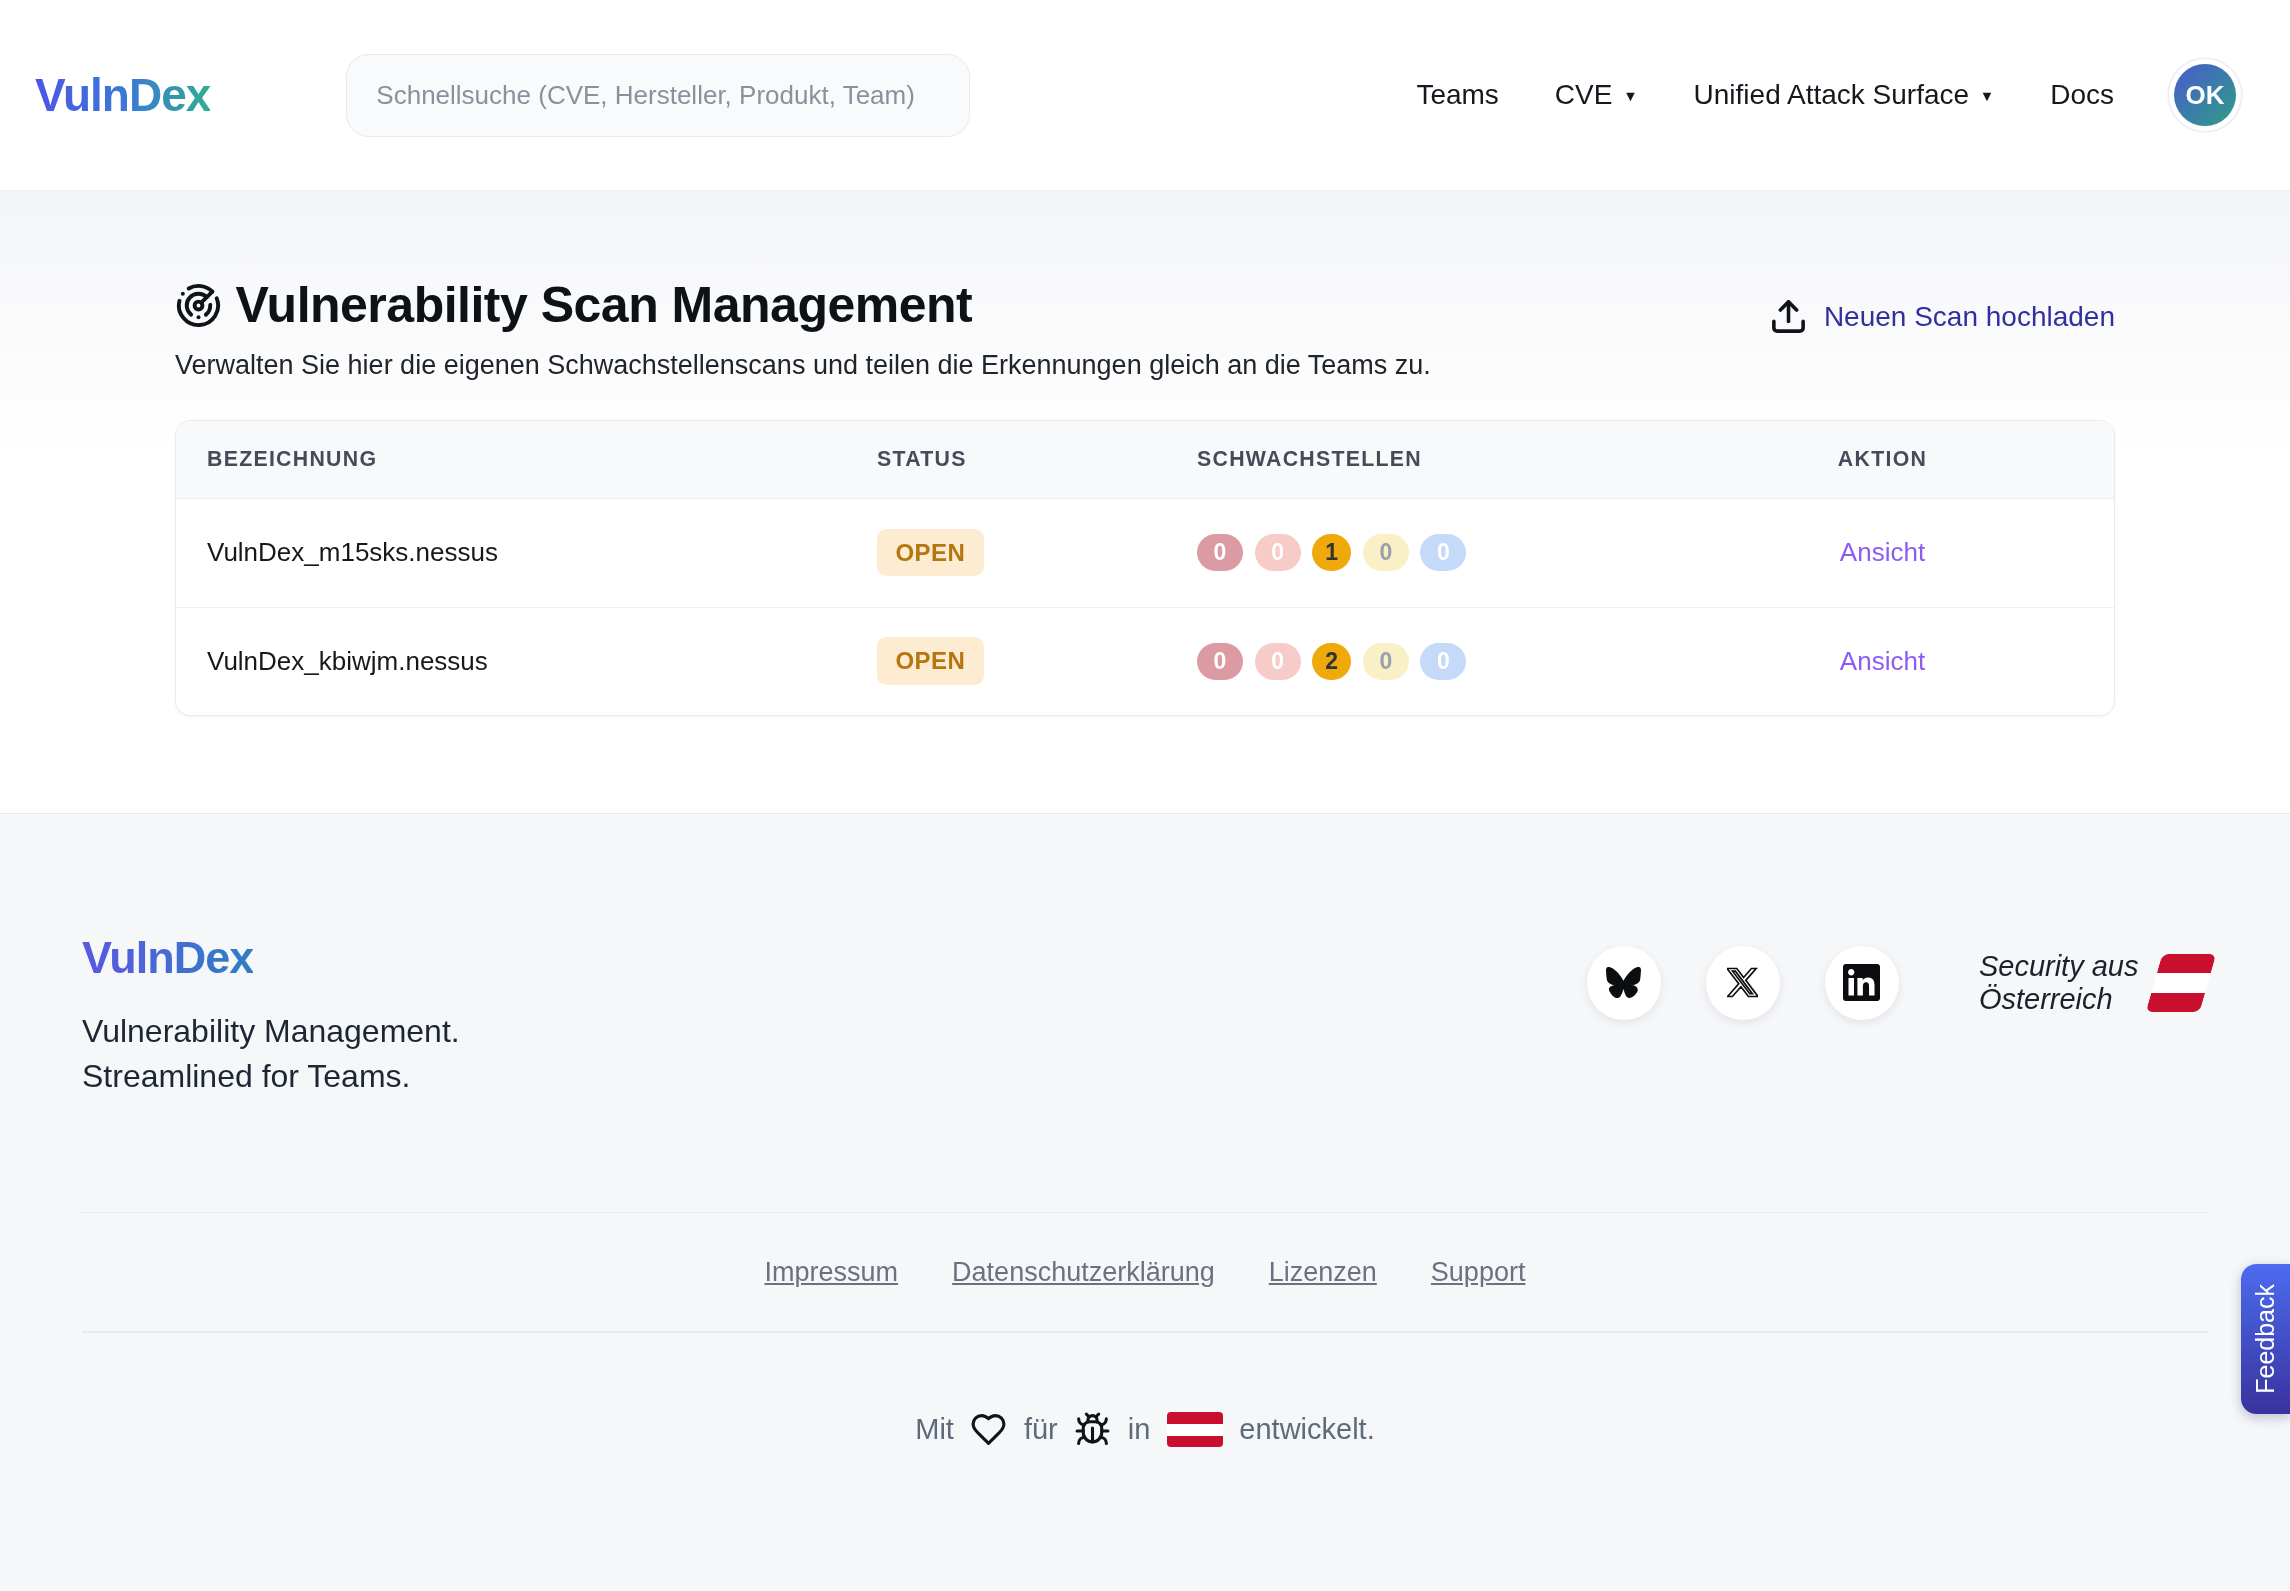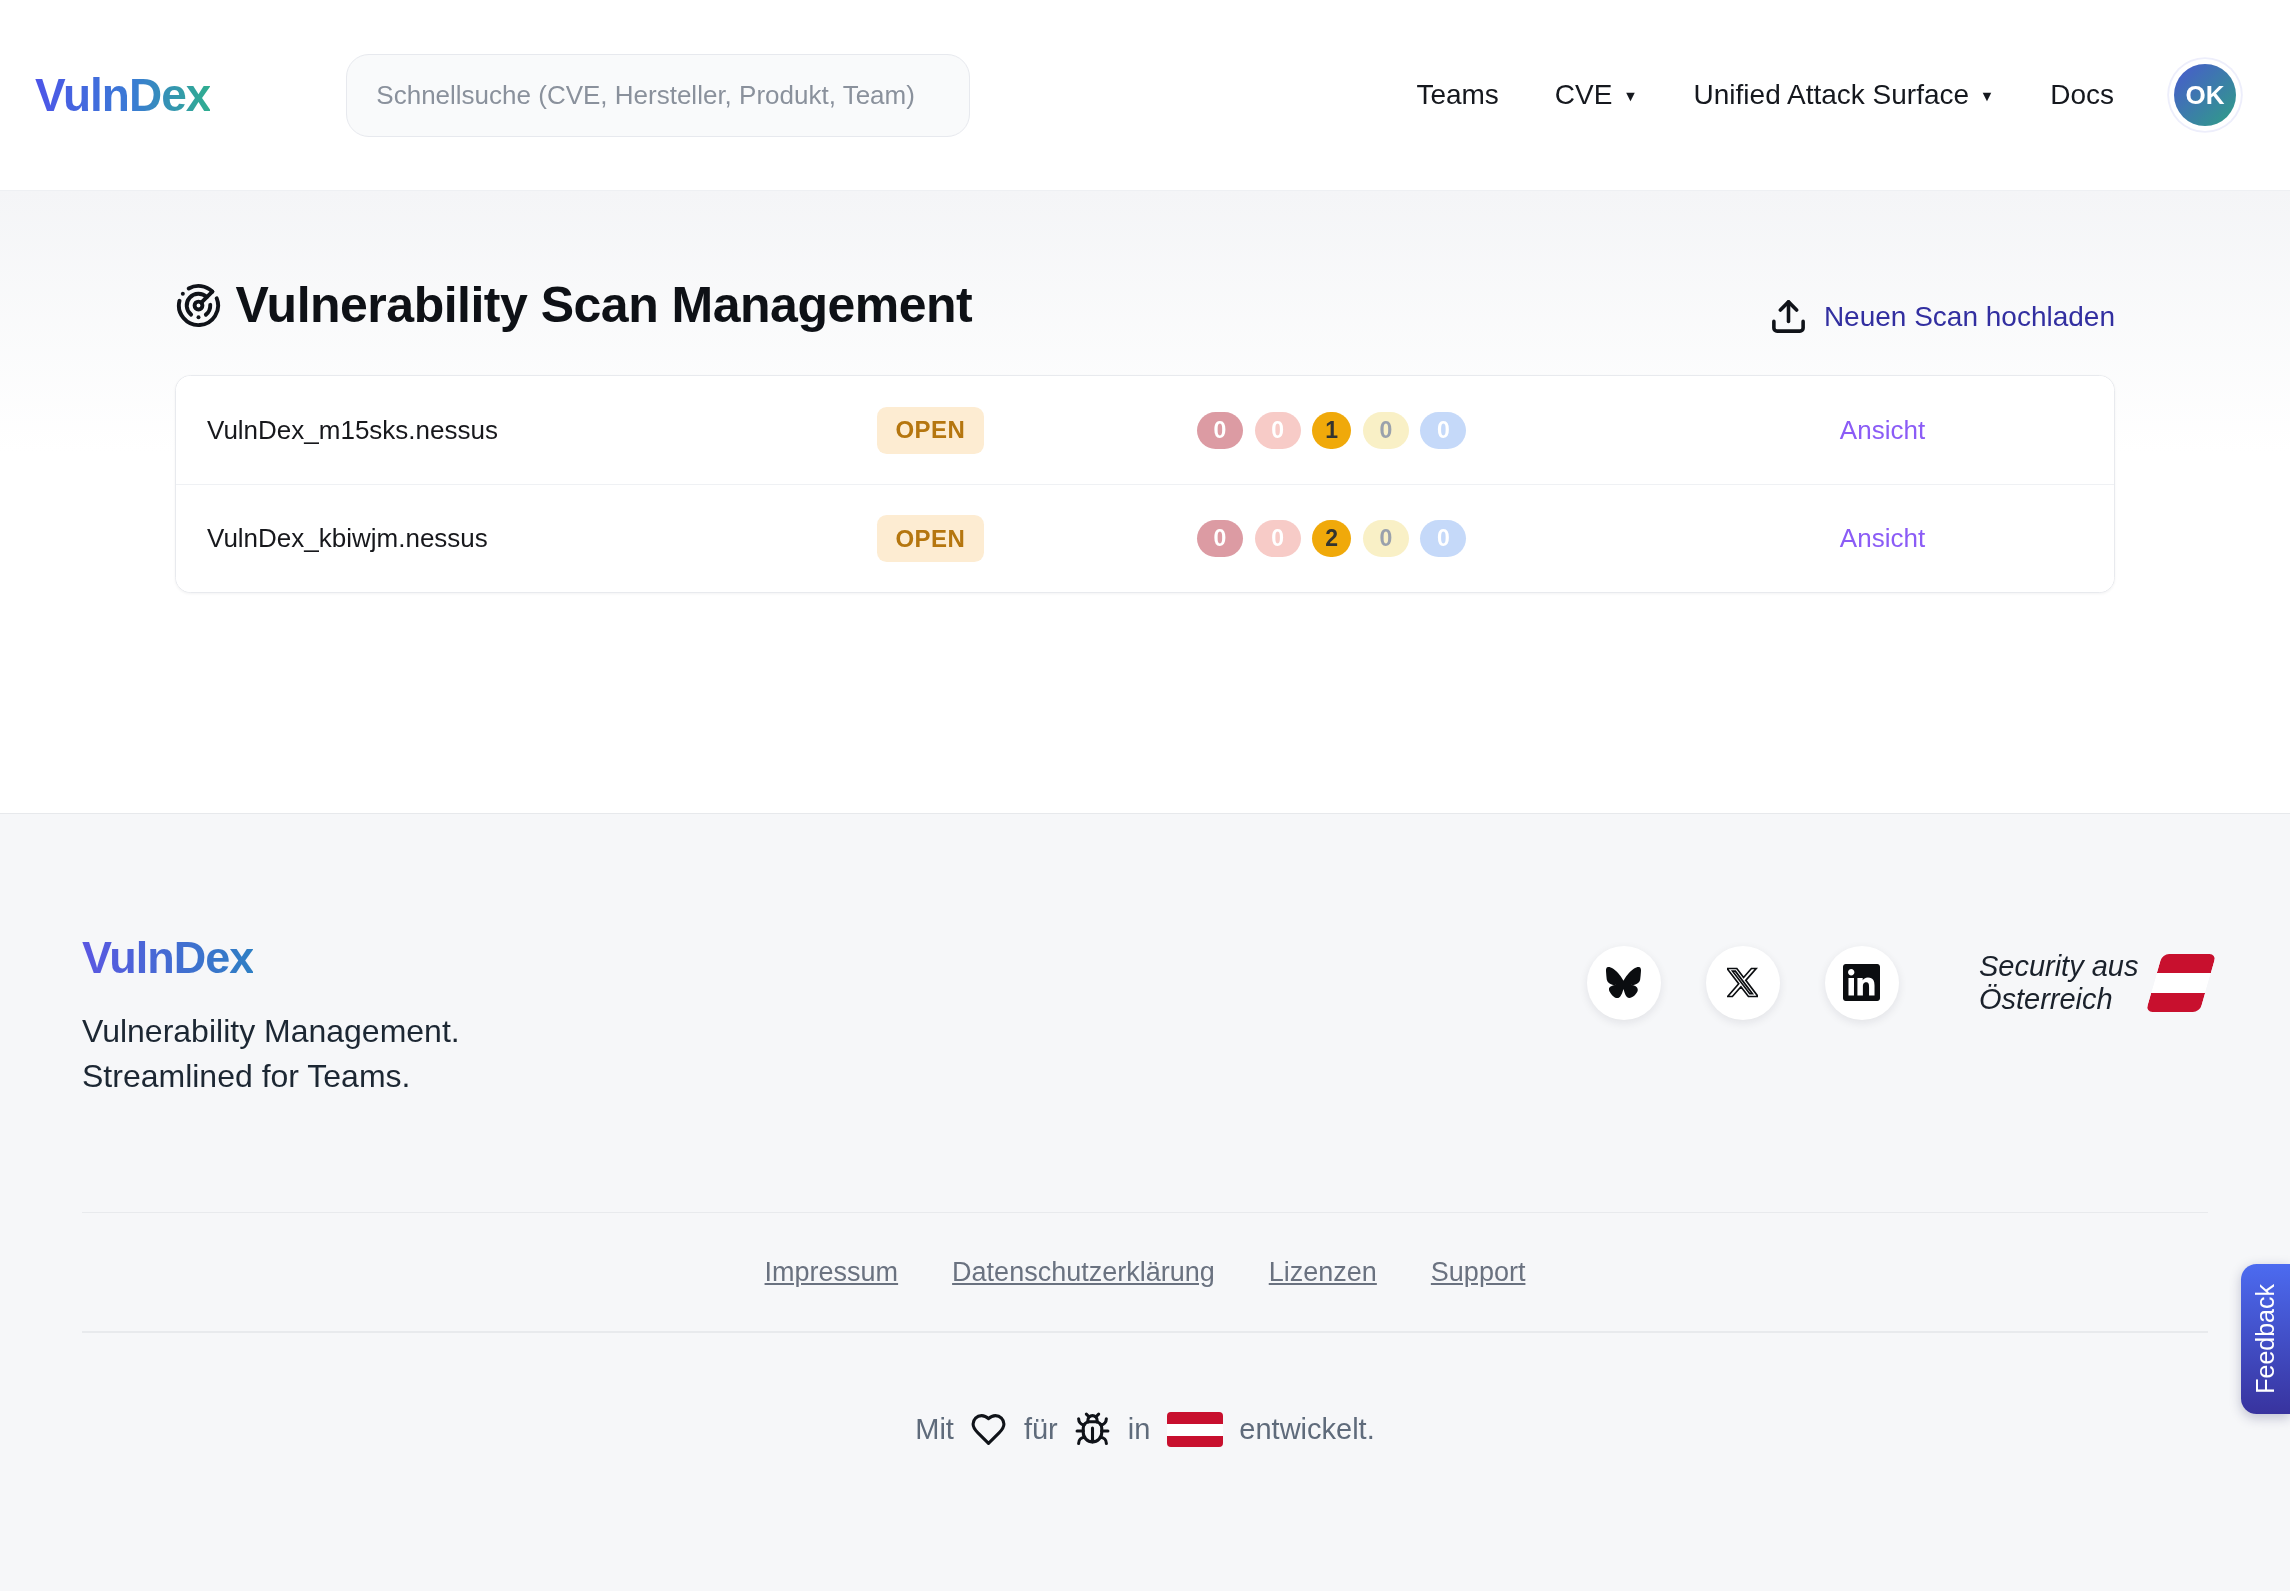--- a/index.html
+++ b/index.html
@@ -133,34 +133,41 @@
             <path d="M2.29 9.62a10 10 0 1 0 19.02-1.27"></path>
             <path d="M16.24 7.76a6 6 0 1 0-8.01 8.91"></path>
             <path d="M12 18h.01"></path>
             <path d="M17.99 11.66a6 6 0 0 1-2.22 5.01"></path>
             <circle cx="12" cy="12" r="2"></circle>
             <path d="m13.41 10.59 5.66-5.66"></path>
           </svg>
         </span>
         <h1 class="page-title">Vulnerability Scan Management</h1>
       </div>
+      <p class="subtitle">Verwalten Sie hier die eigenen Schwachstellenscans und teilen die Erkennungen gleich an die Teams zu.</p>
     </div>
     <div class="upload-link">
       <span>
         <svg width="39" height="39" viewBox="0 0 24 24" fill="none" stroke="#101319" stroke-width="2.2" stroke-linecap="round" stroke-linejoin="round">
           <path d="M21 15v4a2 2 0 0 1-2 2H5a2 2 0 0 1-2-2v-4"></path>
           <polyline points="17 8 12 3 7 8"></polyline>
           <line x1="12" y1="3" x2="12" y2="15"></line>
         </svg>
       </span>
       <span class="upload-label">Neuen Scan hochladen</span>
     </div>
   </div>
 
   <div class="scan-table">
+    <div class="thead">
+        <div class="th col0">BEZEICHNUNG</div>
+        <div class="th col1">STATUS</div>
+        <div class="th col2">SCHWACHSTELLEN</div>
+        <div class="th col3">AKTION</div>
+      </div>
     <div>
         <div class="tr">
           <div class="td col0 fname">VulnDex_m15sks.nessus</div>
           <div class="td col1"><span class="status-badge">OPEN</span></div>
           <div class="td col2"><span class="pill crit">0</span><span class="pill high">0</span><span class="pill med hot">1</span><span class="pill low">0</span><span class="pill info">0</span></div>
           <div class="td col3"><a class="action-link">Ansicht</a></div>
         </div>
         <div class="tr">
           <div class="td col0 fname">VulnDex_kbiwjm.nessus</div>
           <div class="td col1"><span class="status-badge">OPEN</span></div>

